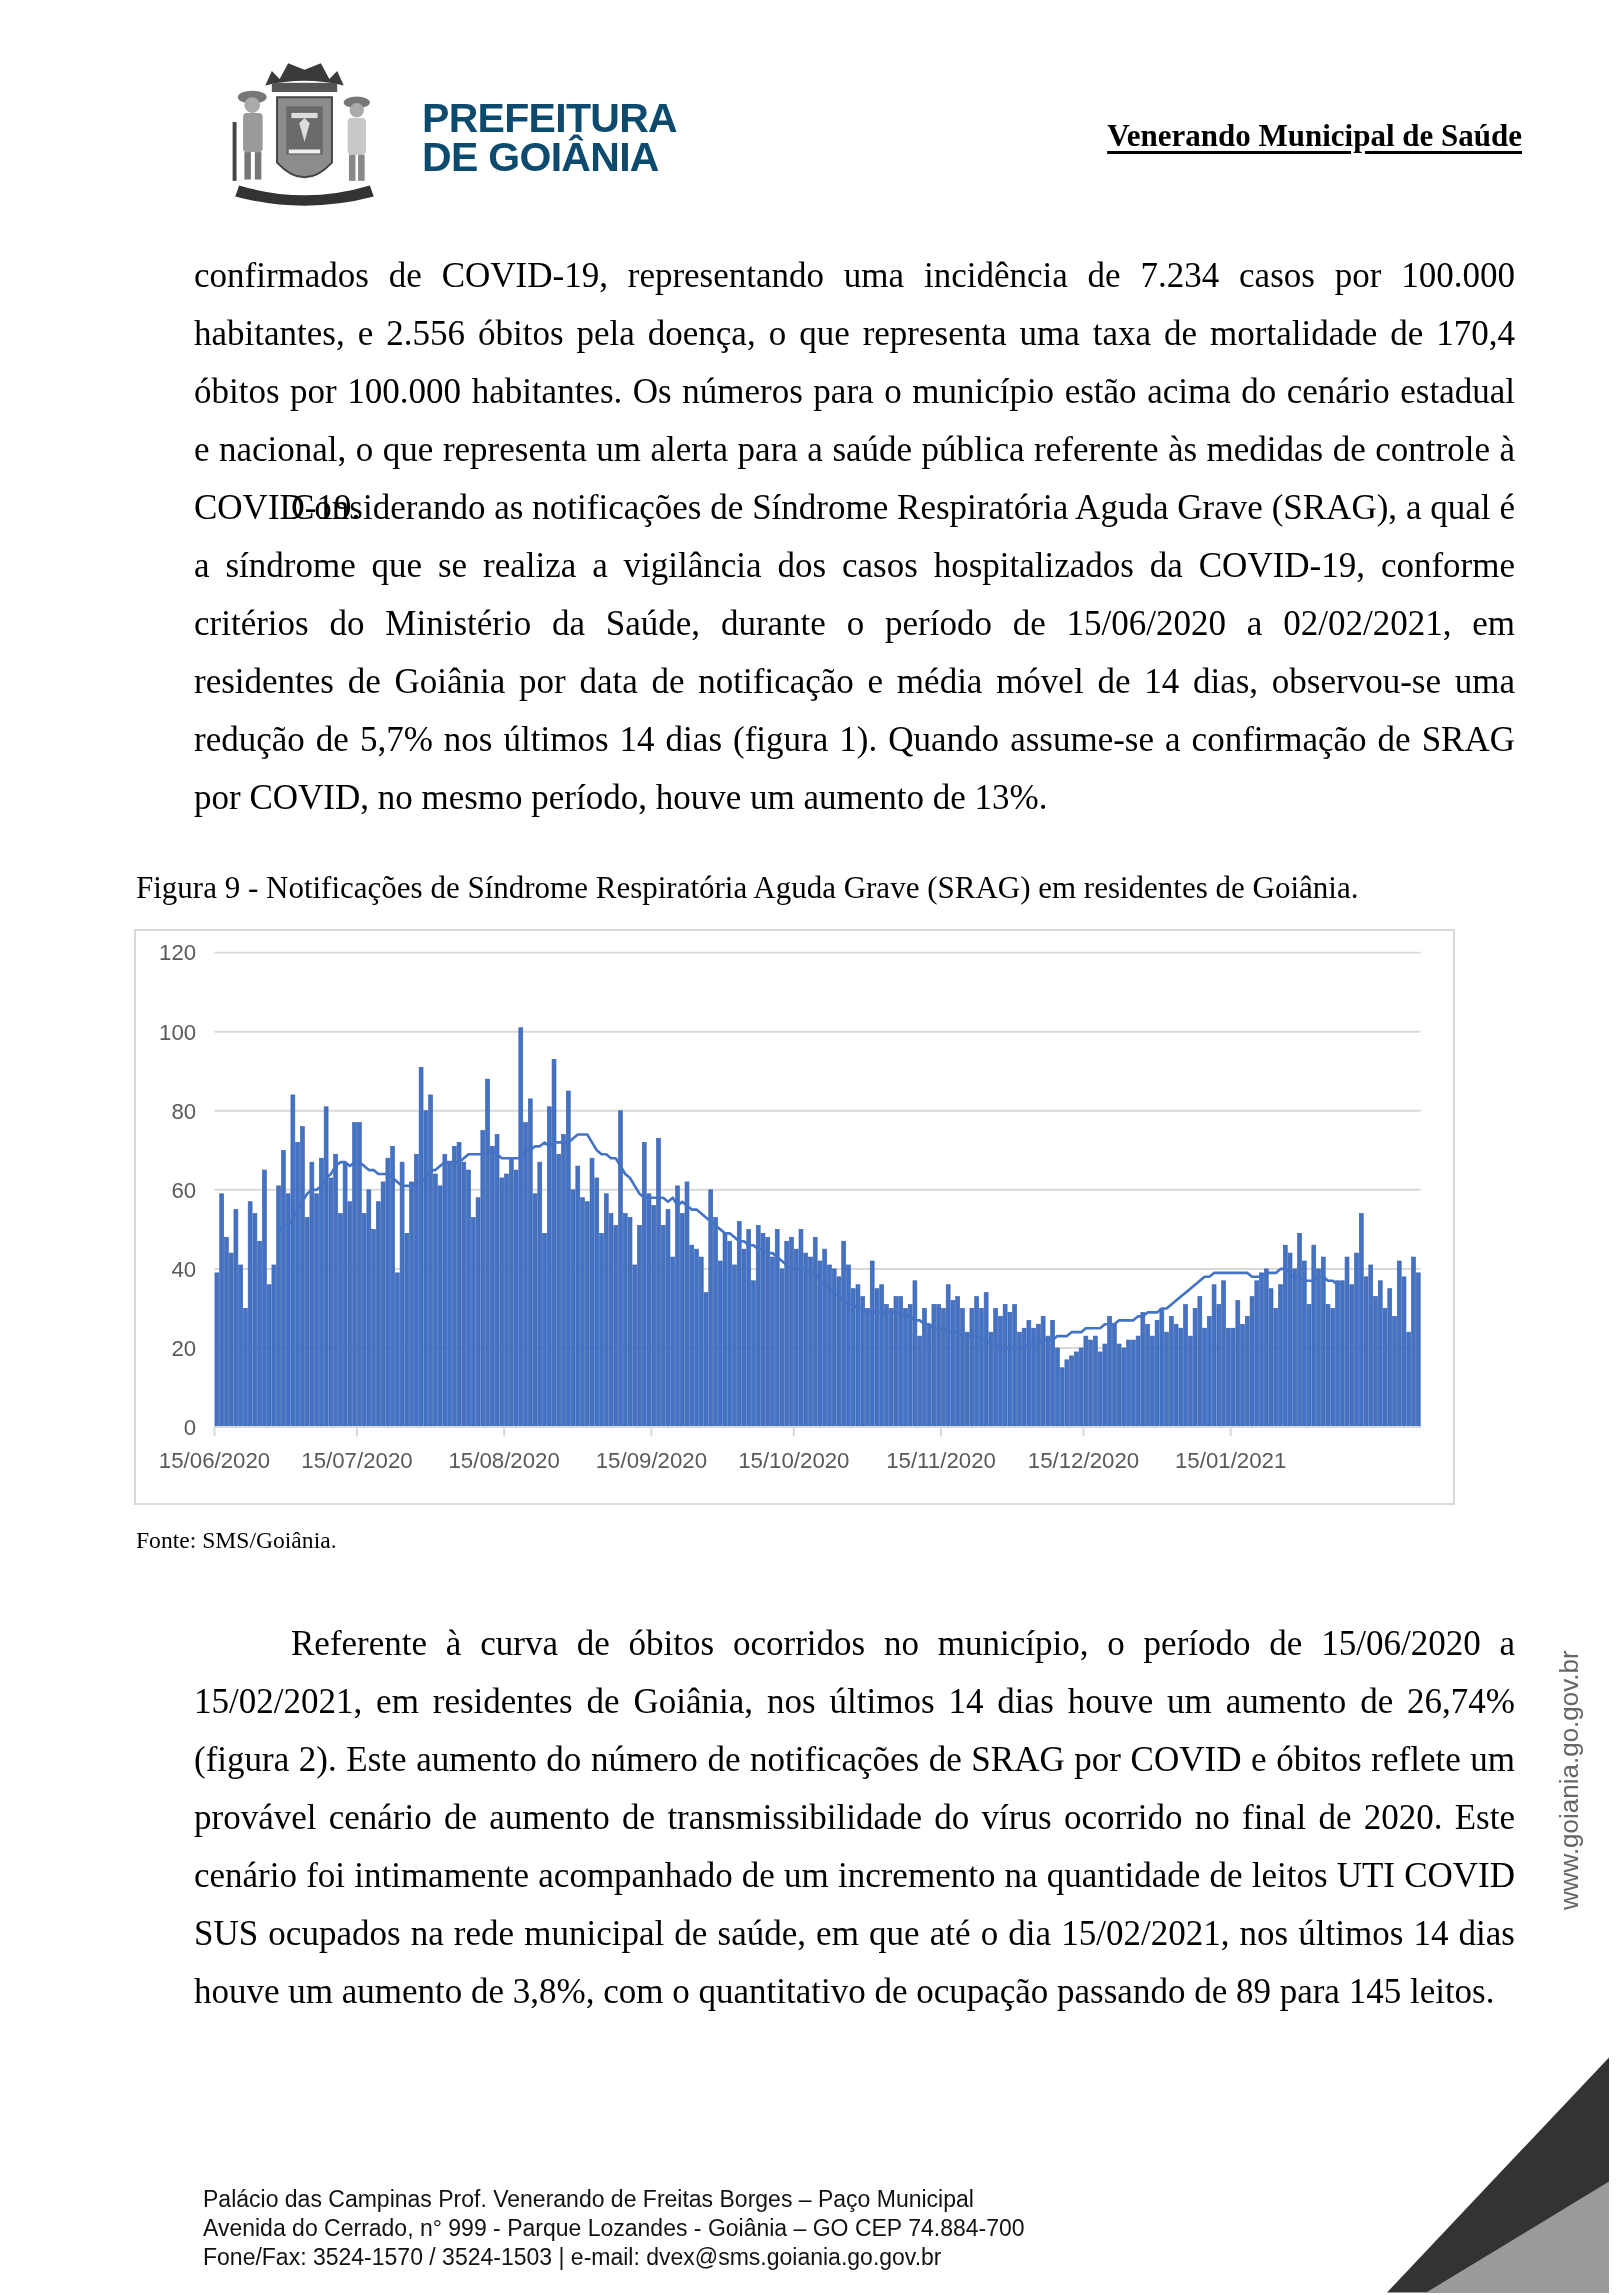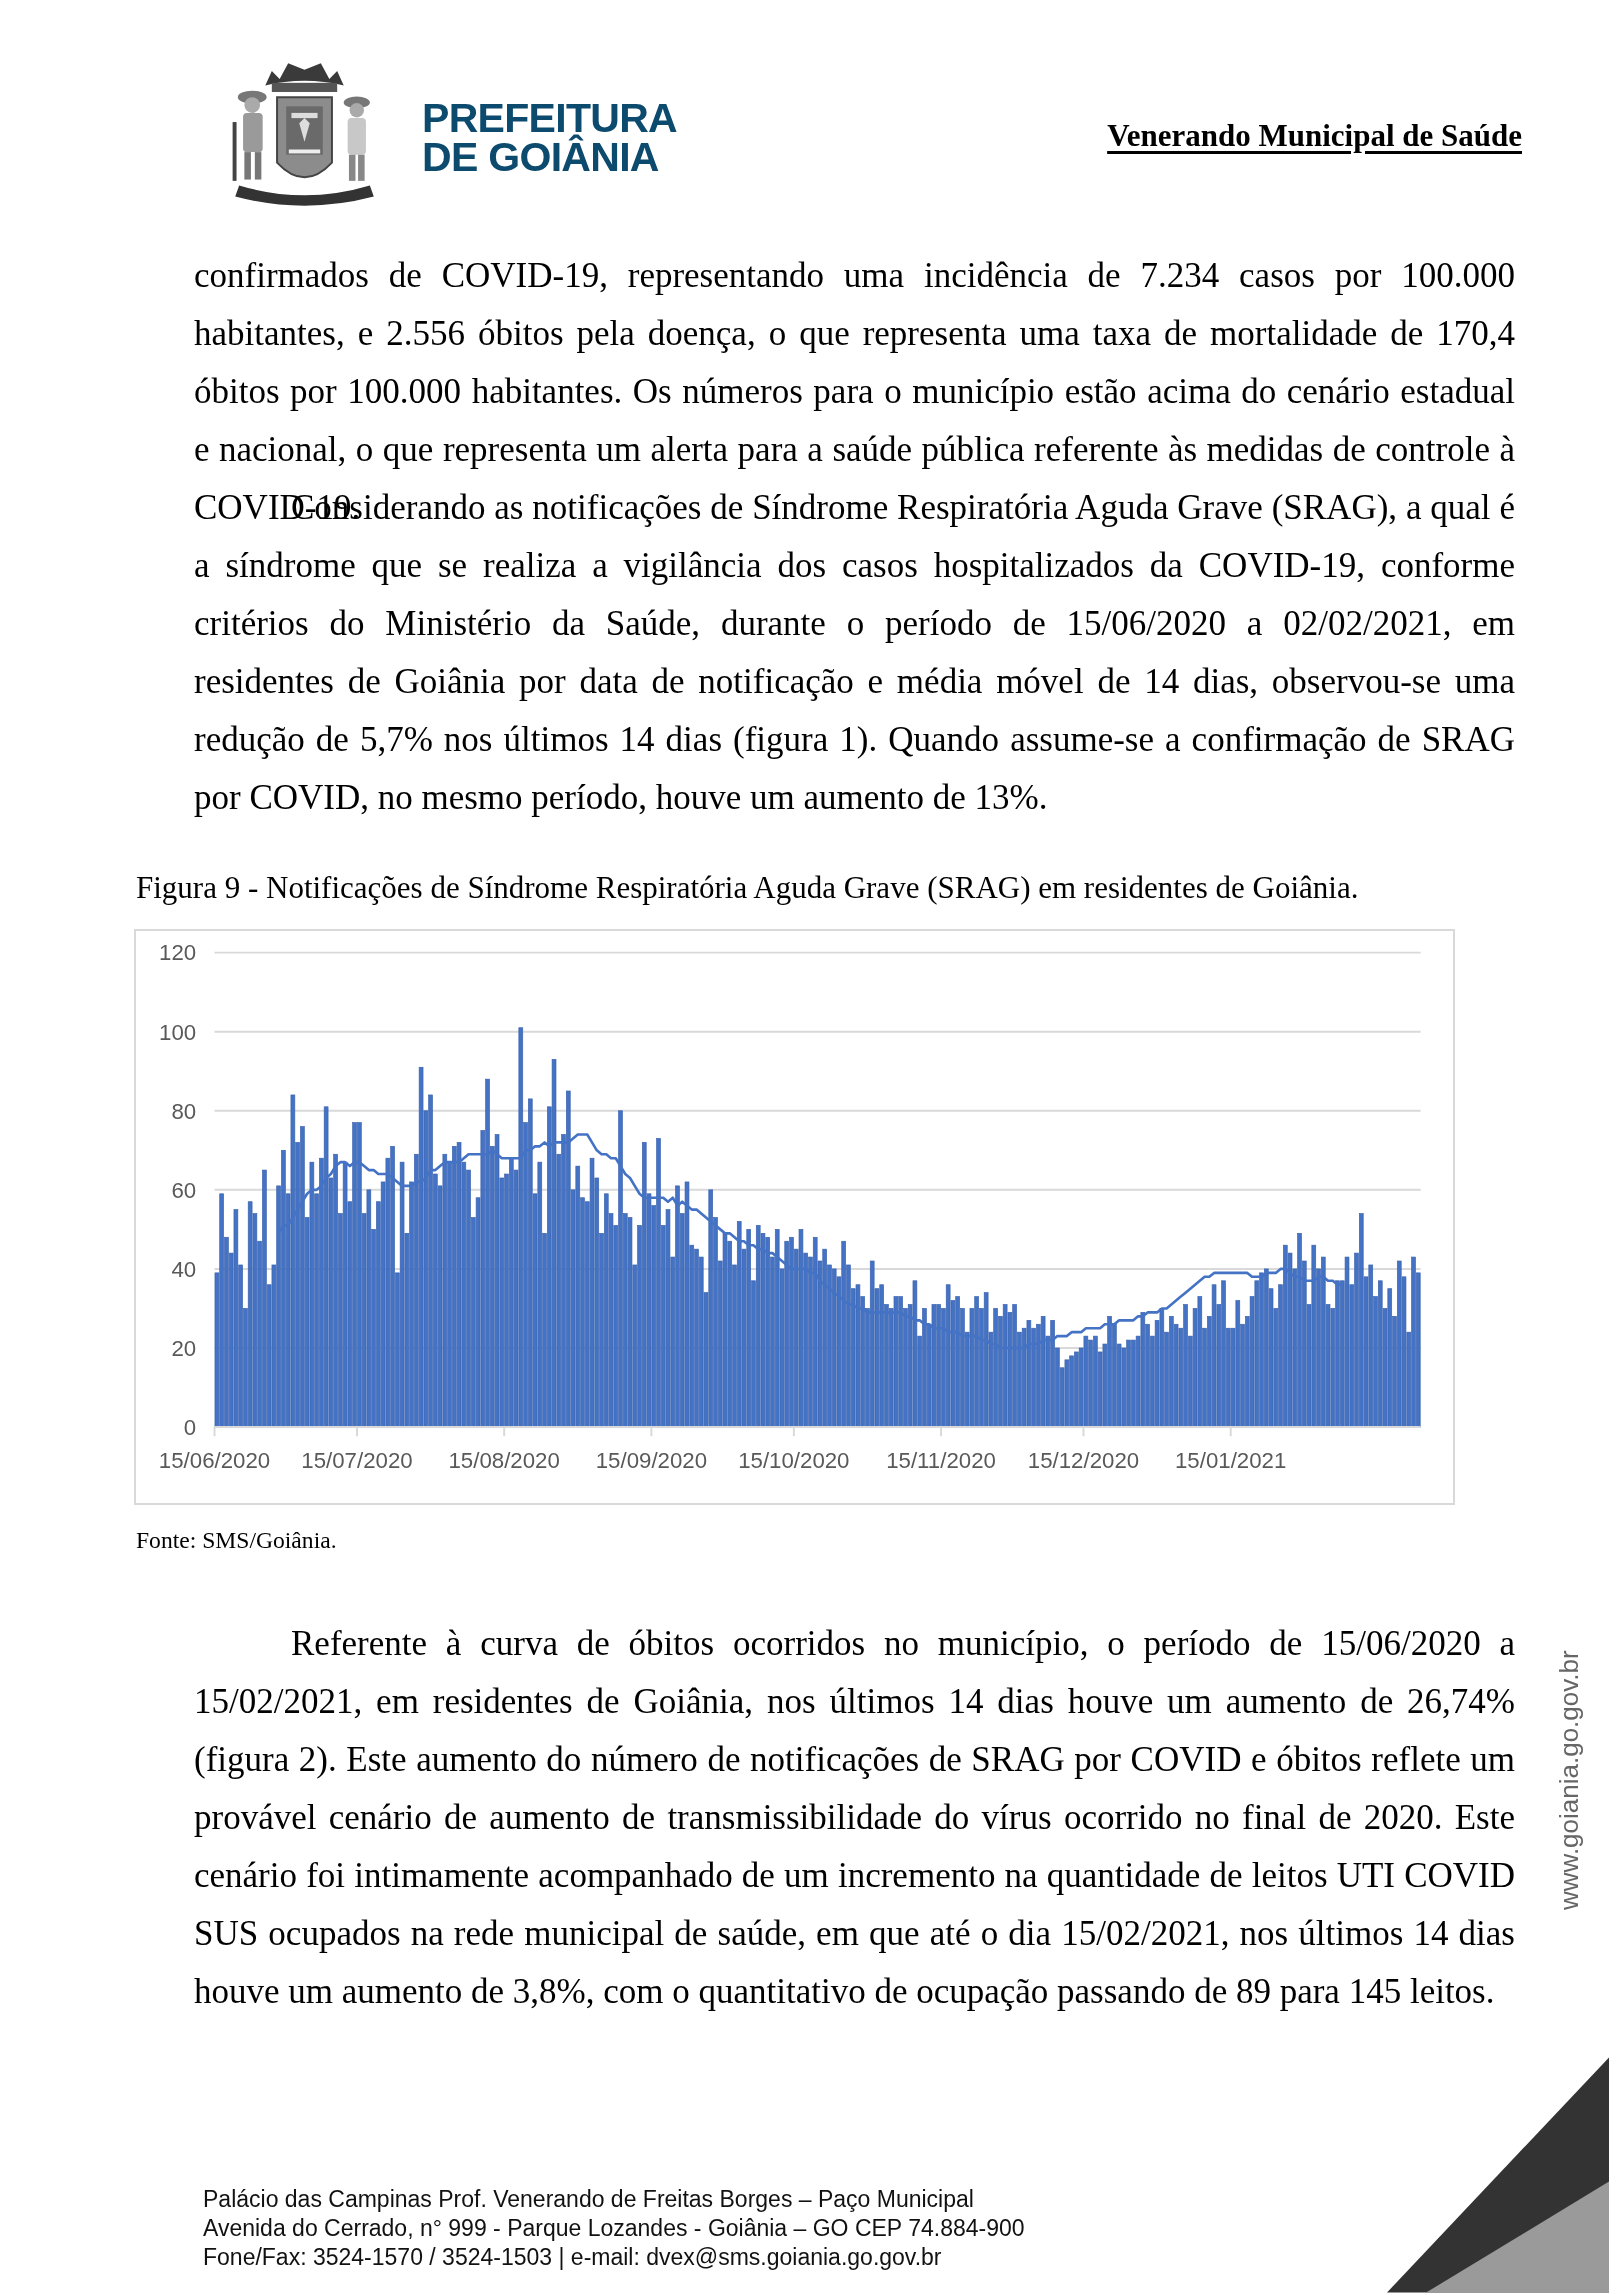--- a/index.html
+++ b/index.html
@@ -375,16 +375,16 @@
 <div class="para indent" style="top:1615px;">Referente à curva de óbitos ocorridos no município, o período de 15/06/2020 a 15/02/2021, em residentes de Goiânia, nos últimos 14 dias houve um aumento de 26,74% (figura 2). Este aumento do número de notificações de SRAG por COVID e óbitos reflete um provável cenário de aumento de transmissibilidade do vírus ocorrido no final de 2020. Este cenário foi intimamente acompanhado de um incremento na quantidade de leitos UTI COVID SUS ocupados na rede municipal de saúde, em que até o dia 15/02/2021, nos últimos 14 dias houve um aumento de 3,8%, com o quantitativo de ocupação passando de 89 para 145 leitos.</div>
 
 <div class="site-url">www.goiania.go.gov.br</div>
 <svg class="corner" viewBox="0 0 340 360" width="222" height="236">
   <polygon points="340,0 340,360 0,360" fill="#333333"></polygon>
   <polygon points="340,190 340,360 60,360" fill="#9a9a9a"></polygon>
 </svg>
 
 <div class="footer">
   <div>Palácio das Campinas Prof. Venerando de Freitas Borges – Paço Municipal</div>
-  <div>Avenida do Cerrado, n° 999 - Parque Lozandes - Goiânia – GO CEP 74.884-900</div>
+  <div>Avenida do Cerrado, n° 999 - Parque Lozandes - Goiânia – GO CEP 74.884-700</div>
   <div>Fone/Fax: 3524-1570 / 3524-1503 | e-mail: dvex@sms.goiania.go.gov.br</div>
 </div>
 
 
 </body></html>

